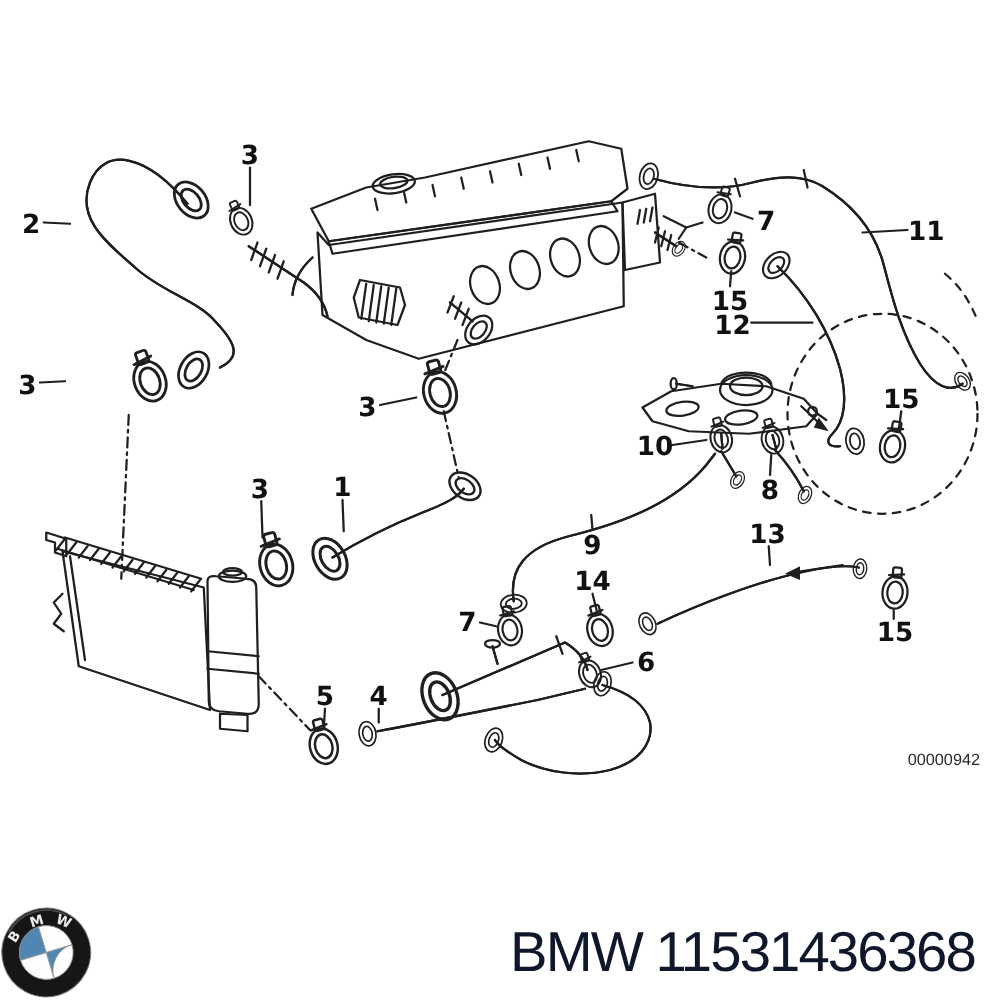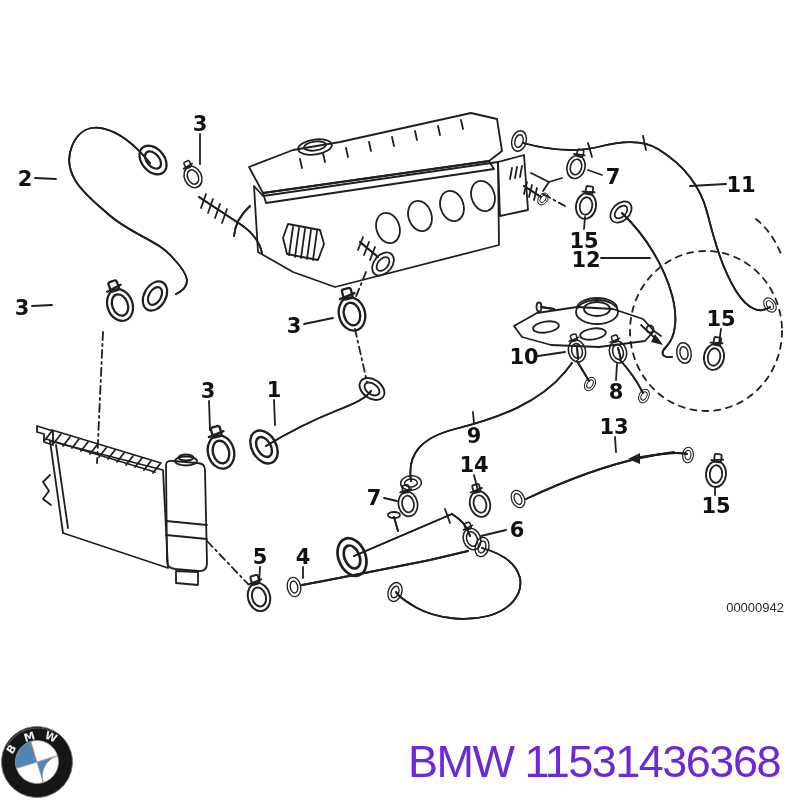--- a/index.html
+++ b/index.html
@@ -12,21 +12,21 @@
   .dark{stroke:#1f1f1f;fill:none;stroke-linecap:butt;}
   .lite{stroke:#fff;fill:none;stroke-linecap:butt;}
   .thin{stroke-width:1.3;}
   .dashdot{stroke-dasharray:8 4 2 4;stroke-width:1.3;}
   .dashed{stroke-dasharray:6 6;stroke-width:1.2;stroke:#4a4a4a;}
   .leader{stroke:#1f1f1f;stroke-width:1.7;}
   .callout{font:bold 21px "DejaVu Sans",sans-serif;fill:#111;text-anchor:middle;stroke:none;}
   .wm{font:13px "Liberation Sans",sans-serif;fill:#2b2b2b;stroke:none;text-anchor:end;}
   .arrowhead{fill:#1f1f1f;stroke:none;}
   #partnum{position:absolute;left:408px;top:736px;font-size:45px;letter-spacing:-1.5px;
-           color:#6d28d9;white-space:nowrap;}
+           color:#0f172a;white-space:nowrap;}
   #logo{position:absolute;left:0px;top:723px;}
   .logo-letter{font:bold 11px "DejaVu Sans",sans-serif;fill:#ececec;text-anchor:middle;stroke:none;}
 </style>
 </head>
 <body>
 
 <div id="stage">
 
 <svg id="diagram" width="800" height="725" viewBox="0 0 800 725">
   <defs>

